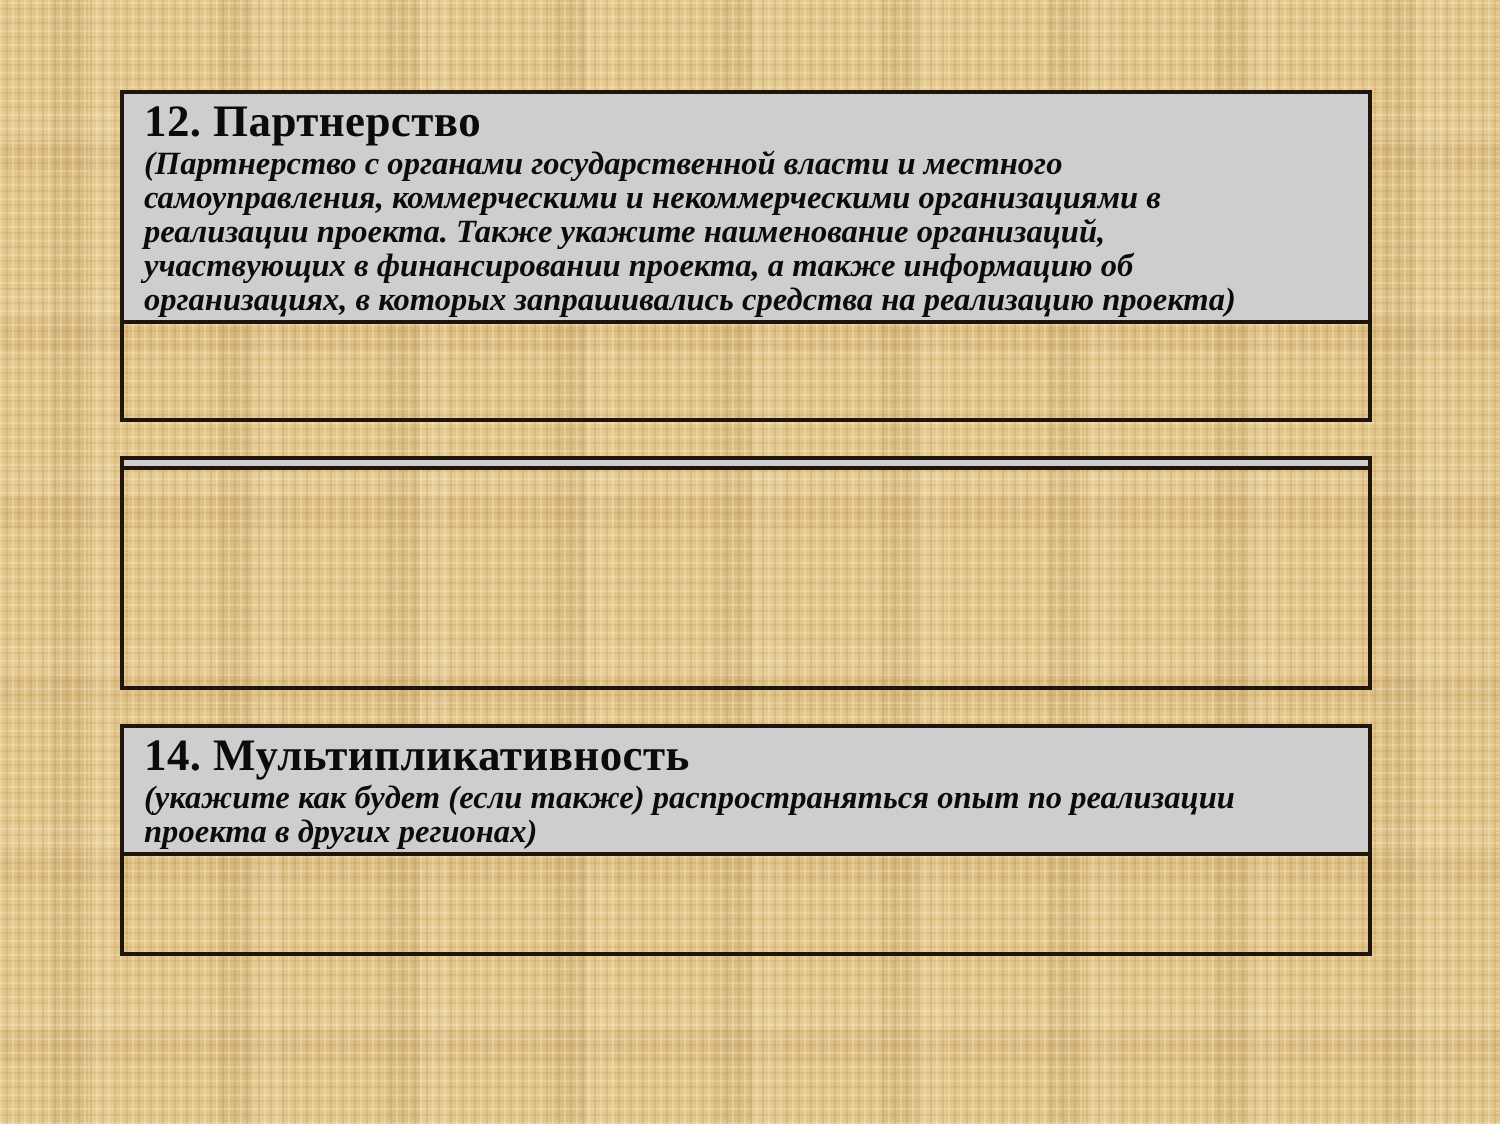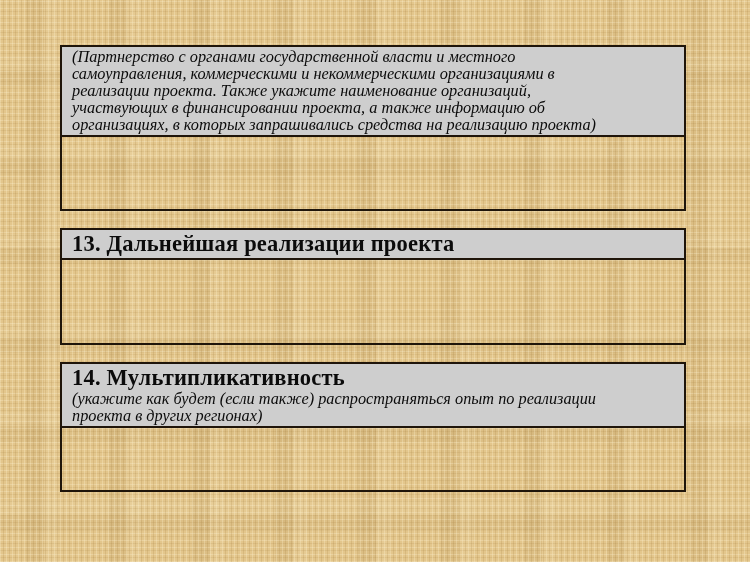--- a/index.html
+++ b/index.html
@@ -43,68 +43,68 @@
         rgba(0,0,0,0) 61px, rgba(0,0,0,0) 89px);
   }
   .form-box{
     position:absolute;left:60px;width:626px;
     border:2px solid var(--box-border);
     display:flex;flex-direction:column;
     background:transparent;
   }
   .form-box.box-1{top:45px;height:166px;}
   .form-box.box-2{top:228px;height:117px;}
-  .form-box.box-3{top:362px;height:130px;}
+  .form-box.box-3{top:362px;height:116px;}
   .box-header{
     background:var(--header-bg);
     border-bottom:2px solid var(--box-border);
     padding:1px 8px 2px 10px;
     flex:0 0 auto;
   }
   .box-title{
     margin:0;
     font-weight:bold;
     font-size:22.5px;
     line-height:25px;
     color:var(--text-color);
     letter-spacing:0.2px;
   }
   .box-desc{
     margin:0;
     font-style:italic;
-    font-weight:normal;
+    font-weight:bold;
     font-size:16.3px;
     line-height:17px;
     color:var(--text-color);
     white-space:pre-line;
   }
   .answer-row{
     flex:1 1 auto;
     background:transparent;
   }
 </style>
 </head>
 <body>
 
 <div class="slide">
 
   <section class="form-box box-1">
     <div class="box-header">
+      <h2 class="box-title">12. Партнерство</h2>
       <p class="box-desc">(Партнерство с органами государственной власти и местного
 самоуправления, коммерческими и некоммерческими организациями в
 реализации проекта. Также укажите наименование организаций,
 участвующих в финансировании проекта, а также информацию об
 организациях, в которых запрашивались средства на реализацию проекта)</p>
     </div>
     <div class="answer-row"></div>
   </section>
 
   <section class="form-box box-2">
     <div class="box-header">
-      <h2 class="box-title">13. Дальнейшая реализации проекта</h2>
     </div>
     <div class="answer-row"></div>
   </section>
 
   <section class="form-box box-3">
     <div class="box-header">
       <h2 class="box-title">14. Мультипликативность</h2>
       <p class="box-desc">(укажите как будет (если также) распространяться опыт по реализации
 проекта в других регионах)</p>
     </div>

